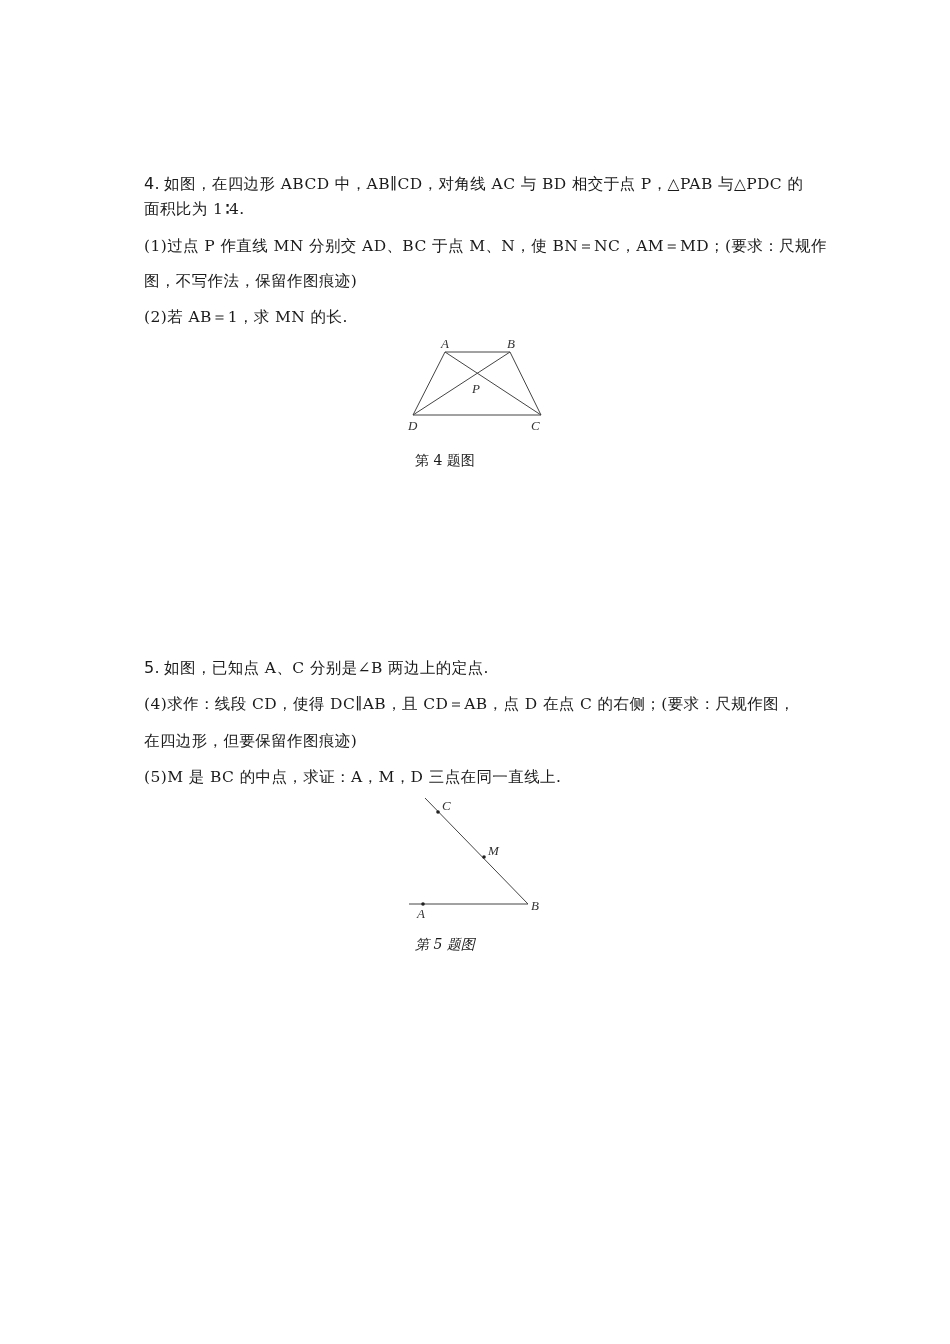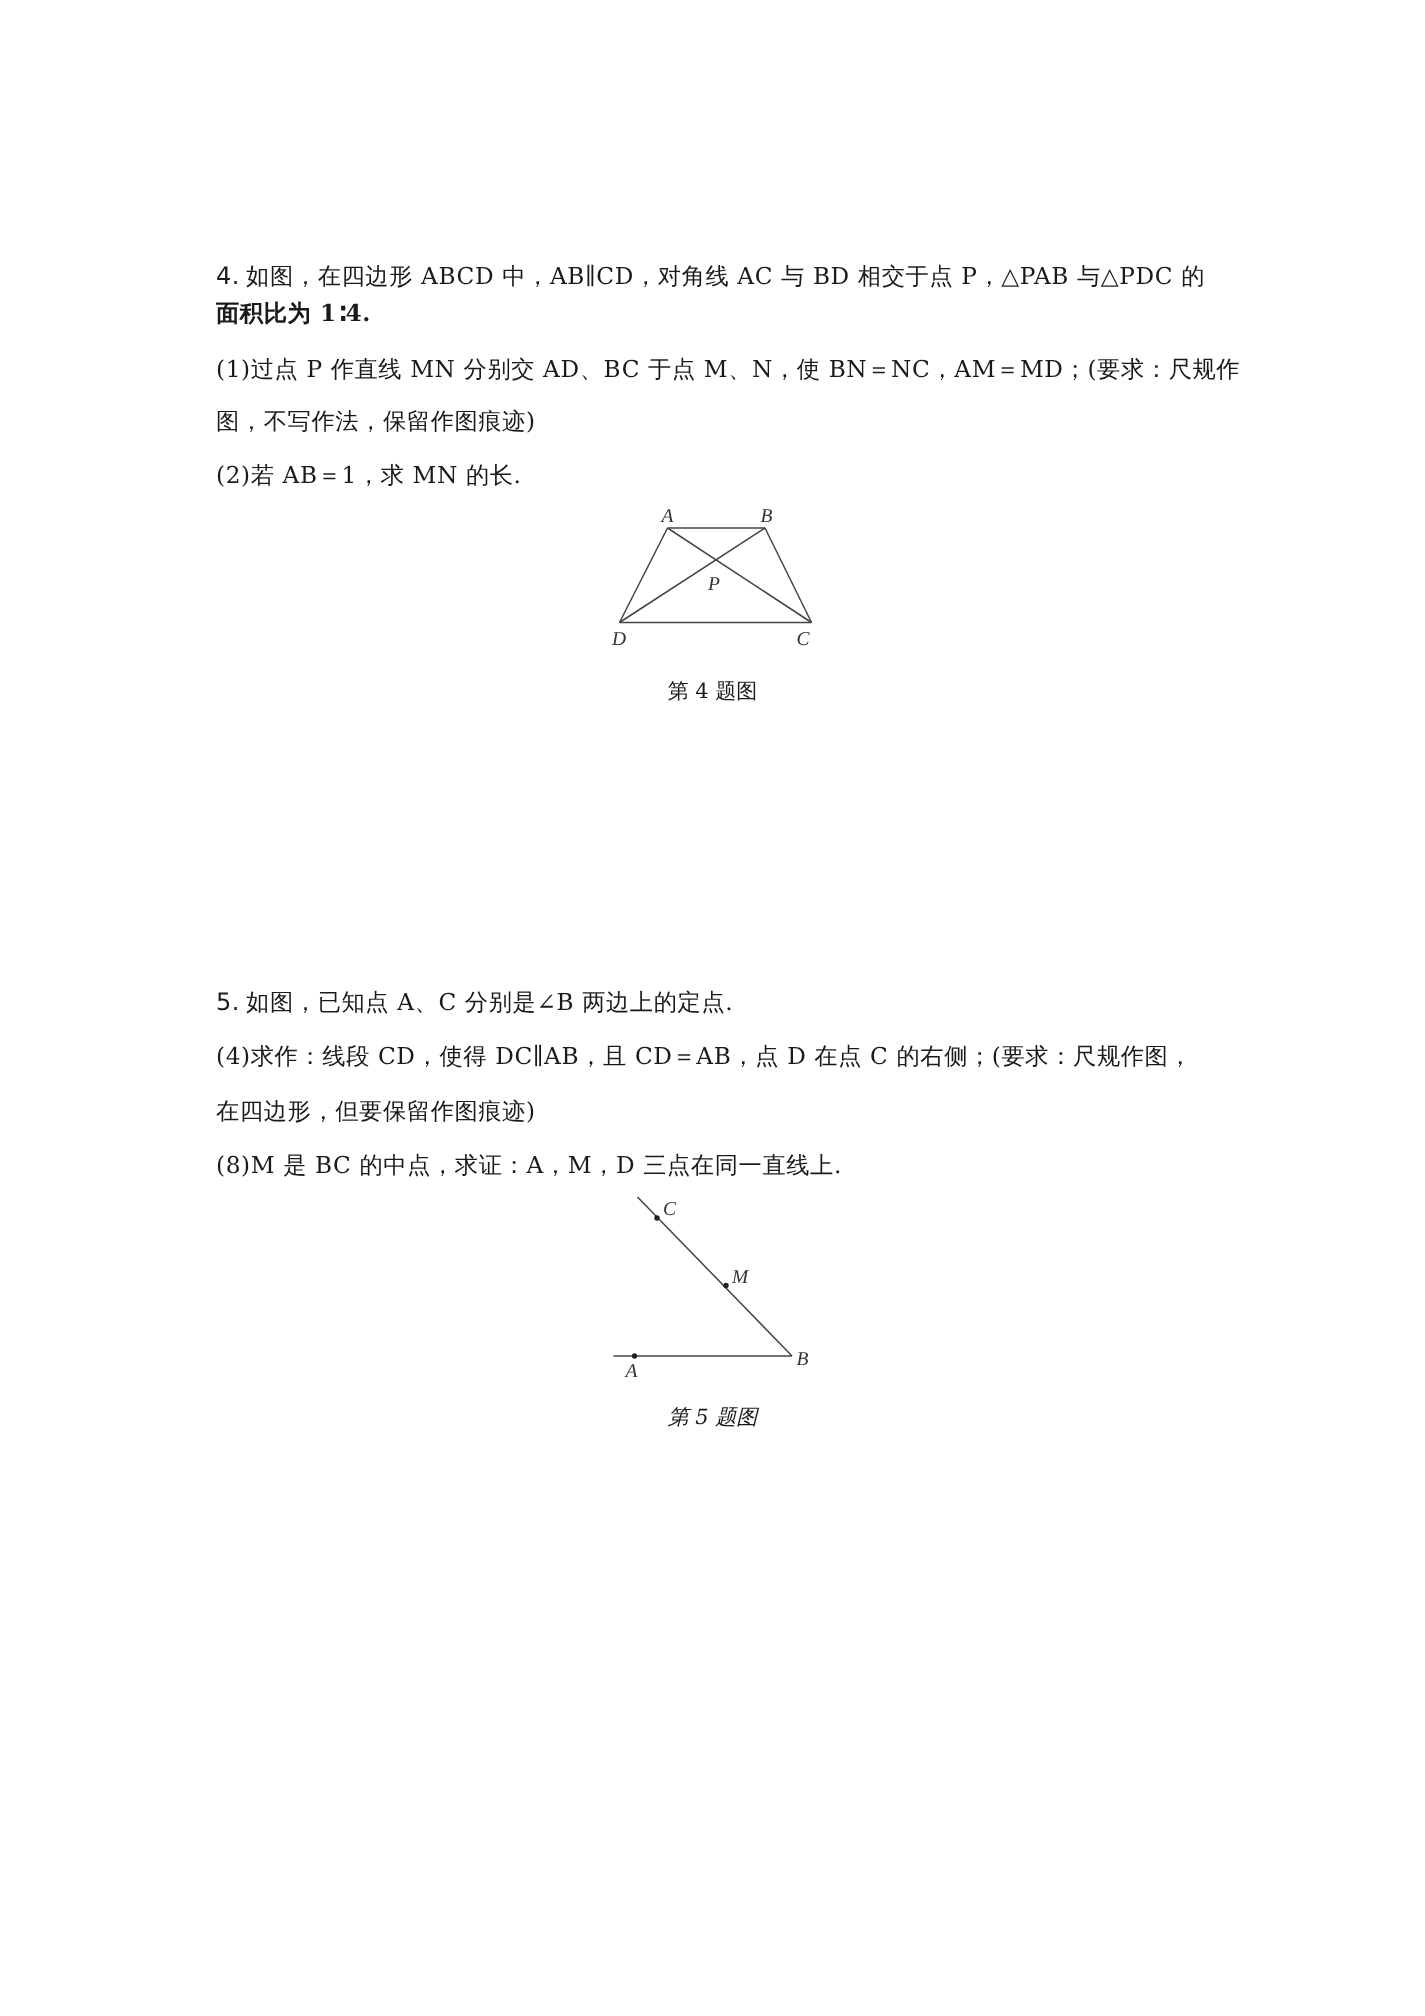--- a/index.html
+++ b/index.html
@@ -1,30 +1,30 @@
 <!DOCTYPE html>
 <html><head>
 <meta charset="utf-8">
 <style>
   html, body { margin: 0; padding: 0; background: #ffffff; }
   body { width: 950px; height: 1344px; position: relative; overflow: hidden;
          font-family: "DejaVu Serif", "Liberation Serif", serif; color: #1a1a1a; }
   .line { position: absolute; left: 144px; font-size: 15.5px; white-space: nowrap; line-height: 20px; letter-spacing: 0.4px; }
   .qnum { font-family: "DejaVu Sans", sans-serif; font-size: 16px; font-weight: normal; margin-right: 4px; }
-  .caption { position: absolute; font-size: 14px; width: 120px; text-align: center; }
+  .caption { position: absolute; font-size: 14px; width: 120px; }
   svg.fig { position: absolute; left: 0; top: 0; }
   svg text { font-family: "Liberation Serif", serif; font-style: italic; font-size: 13px; fill: #333; }
 </style>
 </head>
 <body>
 
 <div class="line" style="top:161px;margin-top:13px;">
   <span class="qnum">4.</span><span>如图，在四边形 ABCD 中，AB∥CD，对角线 AC 与 BD 相交于点 P，△PAB 与△PDC 的</span>
 </div>
-<div class="line" style="top:199px;font-weight:bold;">面积比为 1∶4.</div>
+<div class="line" style="top:199px;">面积比为 1∶4.</div>
 <div class="line" style="top:236px;">(1)过点 P 作直线 MN 分别交 AD、BC 于点 M、N，使 BN＝NC，AM＝MD；(要求：尺规作</div>
 <div class="line" style="top:271px;">图，不写作法，保留作图痕迹)</div>
 <div class="line" style="top:307px;">(2)若 AB＝1，求 MN 的长.</div>
 
 <svg class="fig" width="950" height="1344">
   <g stroke="#444" stroke-width="1" fill="none">
     <line x1="445" y1="352" x2="510" y2="352"></line>
     <line x1="445" y1="352" x2="413" y2="415"></line>
     <line x1="510" y1="352" x2="541" y2="415"></line>
     <line x1="413" y1="415" x2="541" y2="415"></line>
@@ -50,15 +50,15 @@
   <text x="417" y="918">A</text>
 </svg>
 
 <div class="caption" style="left:415px; top:452px;">第 4 题图</div>
 
 <div class="line" style="top:658px;">
   <span class="qnum">5.</span><span>如图，已知点 A、C 分别是∠B 两边上的定点.</span>
 </div>
 <div class="line" style="top:694px;">(4)求作：线段 CD，使得 DC∥AB，且 CD＝AB，点 D 在点 C 的右侧；(要求：尺规作图，</div>
 <div class="line" style="top:731px;">在四边形，但要保留作图痕迹)</div>
-<div class="line" style="top:767px;">(8)M 是 BC 的中点，求证：A，M，D 三点在同一直线上.</div>
+<div class="line" style="top:767px;">(5)M 是 BC 的中点，求证：A，M，D 三点在同一直线上.</div>
 
 <div class="caption" style="left:415px; top:936px;font-style:italic;">第 5 题图</div>
 
 </body></html>

